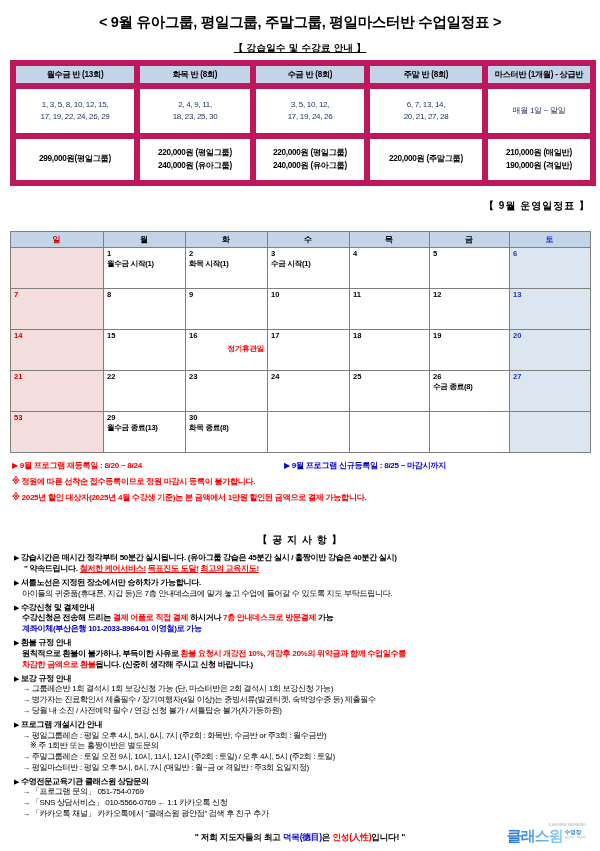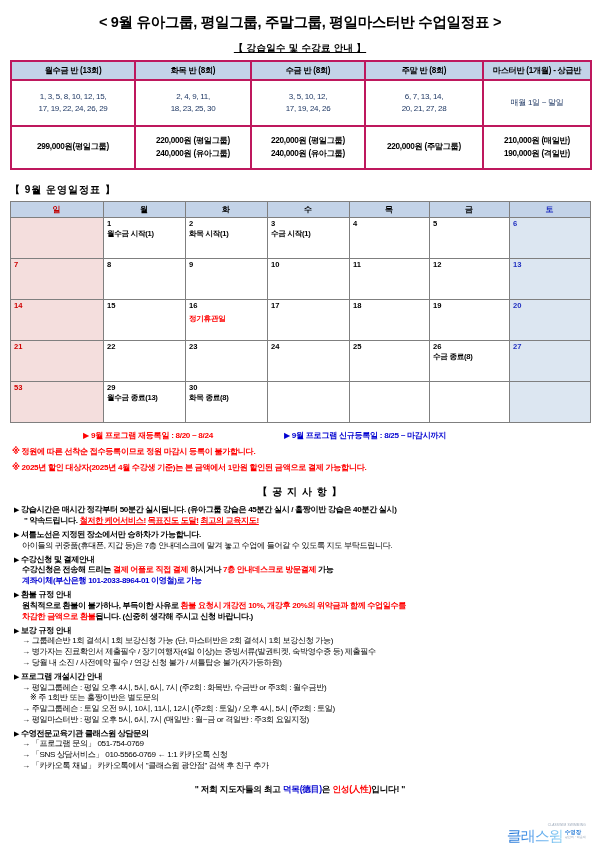--- a/index.html
+++ b/index.html
@@ -44,21 +44,21 @@
   }
 
   
   table.fee {
     border-collapse: collapse;
     width: 580px;
     table-layout: fixed;
     margin: 0 auto;
   }
   table.fee th, table.fee td {
-    border: 2px solid #be185d;
+    border: 6px solid #be185d;
     text-align: center;
     vertical-align: middle;
     letter-spacing: -0.3px;
   }
   table.fee th {
     background: #c3d3e8;
     font-size: 8.2px;
     font-weight: bold;
     height: 17px;
     padding: 0 1px;
@@ -74,26 +74,26 @@
   table.fee td.price {
     height: 37px;
     font-size: 8.2px;
     font-weight: bold;
     line-height: 1.5;
     padding: 2px;
   }
 
   
   .cal-caption {
-    text-align: left;
+    text-align: right;
     font-size: 10px;
     font-weight: bold;
     letter-spacing: 1px;
     padding-top: 13px;
-    padding-bottom: 4px;
+    padding-bottom: 18px;
   }
   table.cal {
     border-collapse: collapse;
     width: 580px;
     table-layout: fixed;
     margin: 0 auto;
   }
   table.cal th {
     background: #c3d3e8;
     border: 1px solid #7f7f7f;
@@ -119,45 +119,46 @@
   .daynum.red { color: #d00000; }
   .daynum.blue { color: #2030c0; }
   .dayev {
     display: block;
     font-weight: bold;
     letter-spacing: -0.3px;
     white-space: nowrap;
   }
   .dayev.holiday {
     color: #ff0000;
-    text-align: left;
+    text-align: right;
     padding-top: 3px;
   }
 
   
   .cal-notes {
     padding: 7px 2px 0 2px;
     font-size: 8.1px;
     font-weight: bold;
     letter-spacing: -0.3px;
   }
   .cal-notes .row { display: block; padding-bottom: 5px; white-space: nowrap; }
   .red { color: #ff0000; }
   .blue { color: #0000d0; }
-  .note-a { display: inline-block; width: 272px; color: #ff0000; text-align: center; }
+  .note-a { display: inline-block; width: 272px; color: #ff0000; }
   .note-b { display: inline-block; color: #0000d0; }
 
   
   .notice-caption {
     text-align: center;
     font-size: 10px;
     font-weight: bold;
     letter-spacing: 1px;
     padding-top: 7px;
     padding-bottom: 6px;
+    margin-top: 18px;
   }
   .notice {
     padding: 0 4px;
     font-size: 8.1px;
     line-height: 1.32;
     letter-spacing: -0.35px;
   }
   .notice .blk { padding-bottom: 3.5px; }
   .notice .lead { font-weight: bold; white-space: nowrap; }
   .notice .lead .bullet { font-size: 7px; padding-right: 2px; }
@@ -188,21 +189,21 @@
   .brand .tagline {
     font-size: 3.2px;
     color: #9aa7b8;
     letter-spacing: 0.2px;
     display: block;
     padding-bottom: 1px;
   }
   .brand .mark {
     display: inline-block;
     font-size: 15px;
-    font-weight: normal;
+    font-weight: bold;
     letter-spacing: -1px;
     background: linear-gradient(90deg, #1a6fd4 0%, #4f9bea 45%, #8fd3f4 100%);
     -webkit-background-clip: text;
     background-clip: text;
     color: transparent;
   }
   .brand .sub {
     display: inline-block;
     vertical-align: top;
     text-align: left;

